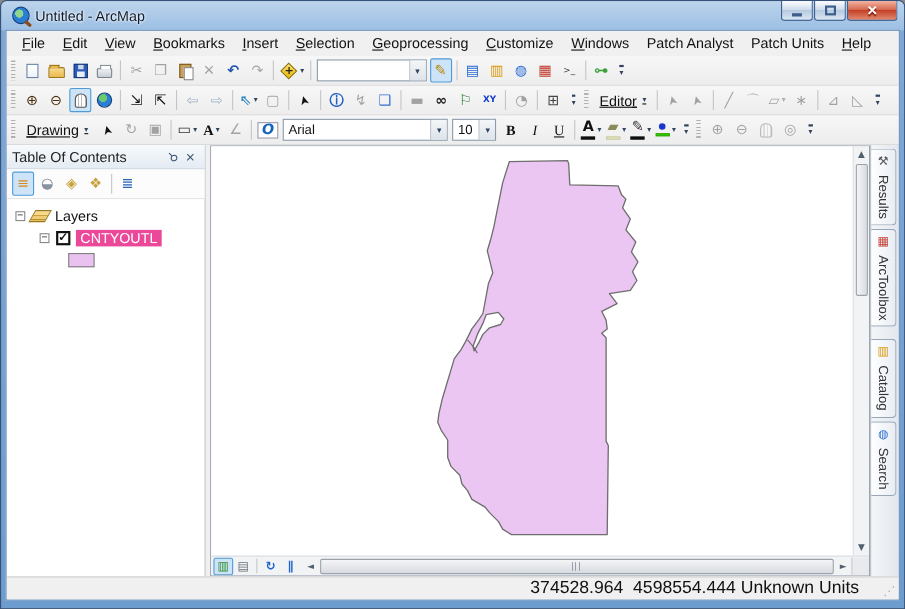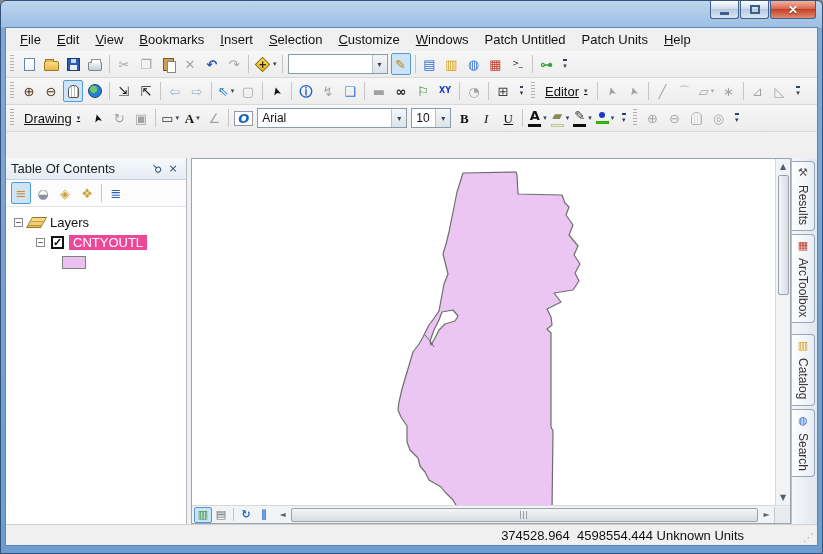--- a/index.html
+++ b/index.html
@@ -68,21 +68,21 @@
   .icon-adddata{width:11px;height:11px;margin:3px;background:linear-gradient(135deg,#ffe066,#e8b400);border:1px solid #8a6d00;transform:rotate(45deg);position:relative;}
   .icon-adddata::after{content:"+";position:absolute;top:50%;left:50%;transform:translate(-50%,-54%) rotate(-45deg);font-weight:bold;font-size:10px;color:#222;}
   .icon-hand{width:11px;height:13px;background:#fff;border:1px solid #555;border-radius:5px 5px 2px 2px;
     background-image:linear-gradient(90deg,transparent 2px,#bbb 2px 3px,transparent 3px 5px,#bbb 5px 6px,transparent 6px 8px,#bbb 8px 9px,transparent 9px);}
   .icon-globe{width:14px;height:14px;border-radius:50%;background:radial-gradient(circle at 38% 35%,#6cc96c 0 34%,#2a7fd4 35% 100%);border:1px solid #14407a;}
   .icon-cursor{transform:rotate(-105deg);font-size:11px;}
   .icon-marker{width:6px;height:6px;border-radius:50%;background:#1a36cc;margin-bottom:1px;}
   .icon-boxo{background:#fff;border:1px solid #99a;padding:0 3px;font-style:italic;font-weight:bold;}
 
   
-  .content{flex:1;display:flex;overflow:hidden;margin-top:26px;}
+  .content{flex:1;display:flex;overflow:hidden;}
   .toc{width:181px;background:#fff;border-right:1px solid #b0bac4;display:flex;flex-direction:column;flex:none;}
   .tochdr{height:22px;display:flex;align-items:center;flex:none;background:linear-gradient(#f7fafc,#e4ebf3);
     border-bottom:1px solid #c8d2dc;padding:0 5px;font-size:13px;color:#222;}
   .hbtn{width:16px;height:16px;display:flex;align-items:center;justify-content:center;color:#33506e;font-size:11px;font-family:"DejaVu Sans",sans-serif;}
   .pin{transform:rotate(135deg);display:inline-block;}
   .toctools{height:27px;display:flex;align-items:center;flex:none;border-bottom:1px solid #e4e4e4;padding:0 4px;background:#fcfcfc;}
   .toctree{flex:1;padding-top:5px;font-size:13px;color:#111;}
   .trow{display:flex;align-items:center;height:20px;}
   .treeminus{width:9px;height:9px;border:1px solid #888;background:#fff;display:flex;align-items:center;justify-content:center;
     font-size:9px;line-height:6px;color:#333;margin-right:6px;flex:none;font-family:"DejaVu Sans Mono",monospace;}
@@ -114,28 +114,32 @@
   .tabstrip{width:26px;flex:none;background:linear-gradient(90deg,#f4f6f8,#e2e7ee);border-left:1px solid #b8c2cc;
     display:flex;flex-direction:column;align-items:flex-start;padding-top:3px;}
   .stab{width:23px;display:flex;flex-direction:column;align-items:center;padding:3px 0;margin-bottom:3px;
     background:linear-gradient(90deg,#ffffff,#e8edf3);border:1px solid #98a6b8;border-left:none;border-radius:0 4px 4px 0;}
   .stab:nth-child(3){margin-top:8px;}
   .tabicon{width:15px;height:15px;display:flex;align-items:center;justify-content:center;font-size:11px;margin-bottom:3px;font-family:"DejaVu Sans",sans-serif;}
   .tablabel{writing-mode:vertical-rl;font-size:12px;color:#333;padding:2px 0;}
 
   
   .statusbar{height:21px;flex:none;background:#f0f0f0;border-top:1px solid #cfcfcf;display:flex;align-items:center;position:relative;}
-  .coords{margin-left:auto;margin-right:73px;font-size:13px;color:#111;white-space:pre;}
+  .coords{margin-left:auto;margin-right:36px;font-size:16px;color:#111;white-space:pre;}
   .gripcorner{position:absolute;right:3px;bottom:1px;color:#b0b0b0;font-size:11px;font-family:"DejaVu Sans",sans-serif;}
 </style>
 </head>
 <body>
 
 <div class="window">
   <div class="titlebar">
+    <div class="titlegrp">
+      <span class="appicon"></span>
+      <span class="apptitle">Untitled - ArcMap</span>
+    </div>
     <div class="winbtns">
       <span class="wbtn">
           <span class="minbar"></span>
         </span>
       <span class="wbtn">
           <span class="maxbox"></span>
         </span>
       <span class="wbtn close">
           <span>✕</span>
         </span>
@@ -143,23 +147,24 @@
   </div>
 
   <div class="client">
     <div class="menubar" id="menubar">
         <span class="mitem"><u>F</u>ile</span>
         <span class="mitem"><u>E</u>dit</span>
         <span class="mitem"><u>V</u>iew</span>
         <span class="mitem"><u>B</u>ookmarks</span>
         <span class="mitem"><u>I</u>nsert</span>
         <span class="mitem"><u>S</u>election</span>
+        <span class="mitem"><u>G</u>eoprocessing</span>
         <span class="mitem"><u>C</u>ustomize</span>
         <span class="mitem"><u>W</u>indows</span>
-        <span class="mitem">Patch Untitled</span>
+        <span class="mitem">Patch Analyst</span>
         <span class="mitem">Patch Units</span>
         <span class="mitem"><u>H</u>elp</span>
       </div>
     <div class="tb" id="tb-standard">
         <span class="grip"></span>
         <span class="tbtn">
           <span class="icol">
             <span class="glyph icon-doc"></span>
           </span>
         </span>

